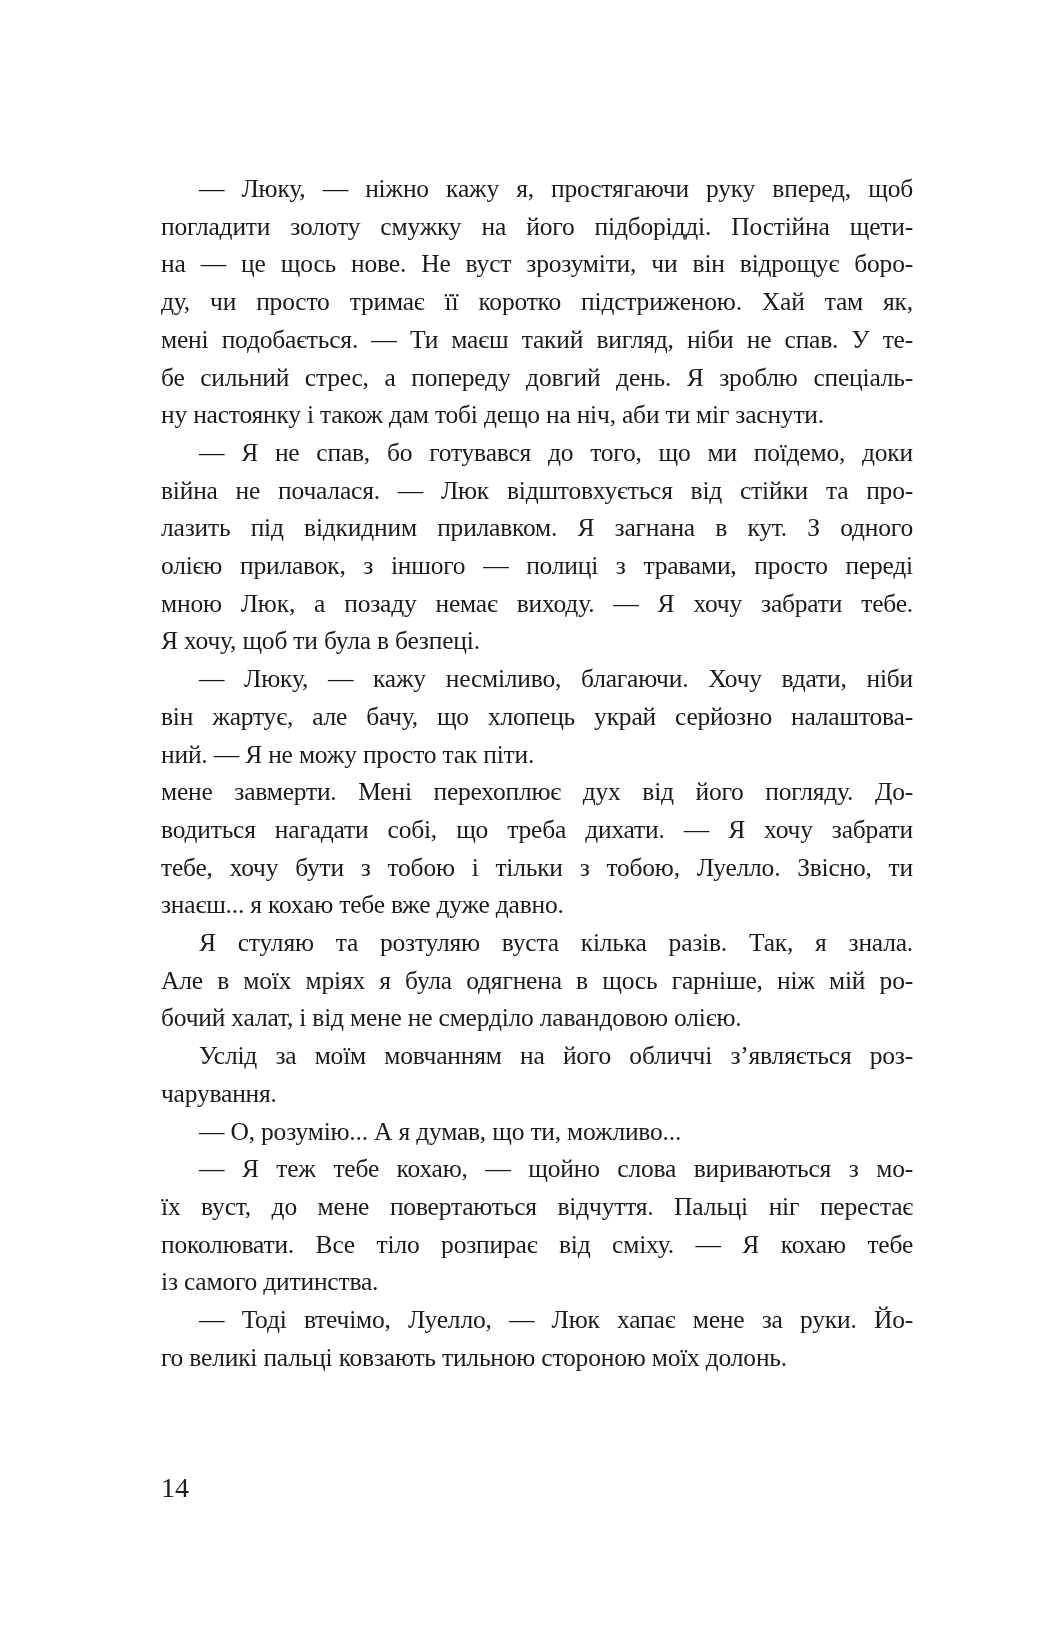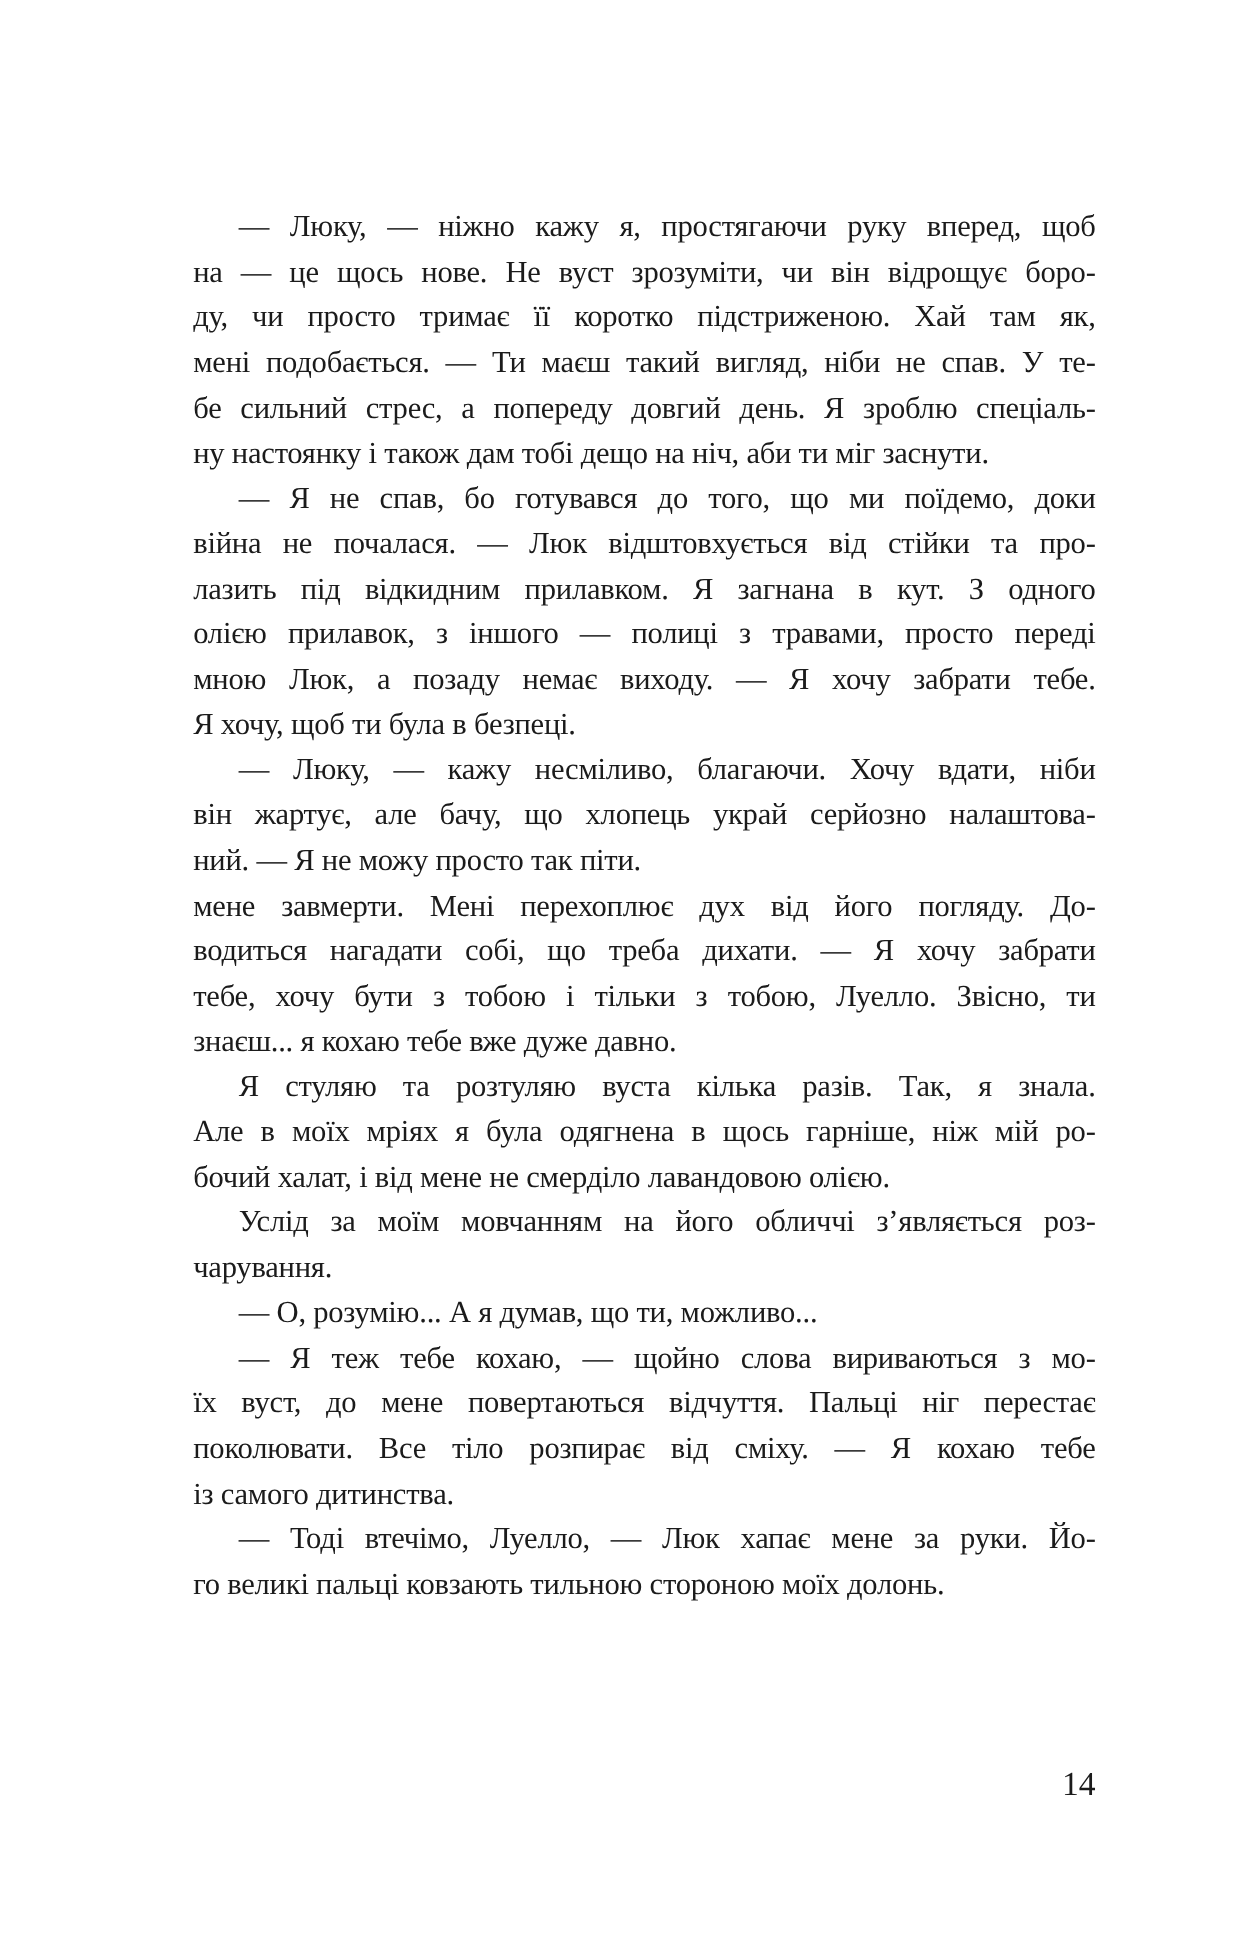--- a/index.html
+++ b/index.html
@@ -39,33 +39,34 @@
     font-family: Liberation Serif, serif;
   }
   .text-line.last {
     text-align-last: left;
   }
   .page-number {
     position: absolute;
     left: 161px;
     top: 1472px;
     width: 752px;
-    text-align: right;
+    text-align: left;
     font-size: 28px;
     line-height: 32px;
     color: #1b1b1b;
   }
 </style>
 </head>
 <body>
 
 <div class="book-page">
   <div class="page-text" id="page-text">
       <div class="paragraph">
         <div class="text-line first">— Люку, — ніжно кажу я, простягаючи руку вперед, щоб</div>
+        <div class="text-line">погладити золоту смужку на його підборідді. Постійна щети-</div>
         <div class="text-line">на — це щось нове. Не вуст зрозуміти, чи він відрощує боро-</div>
         <div class="text-line">ду, чи просто тримає її коротко підстриженою. Хай там як,</div>
         <div class="text-line">мені подобається. — Ти маєш такий вигляд, ніби не спав. У те-</div>
         <div class="text-line">бе сильний стрес, а попереду довгий день. Я зроблю спеціаль-</div>
         <div class="text-line last">ну настоянку і також дам тобі дещо на ніч, аби ти міг заснути.</div>
       </div>
       <div class="paragraph">
         <div class="text-line first">— Я не спав, бо готувався до того, що ми поїдемо, доки</div>
         <div class="text-line">війна не почалася. — Люк відштовхується від стійки та про-</div>
         <div class="text-line">лазить під відкидним прилавком. Я загнана в кут. З одного</div>

